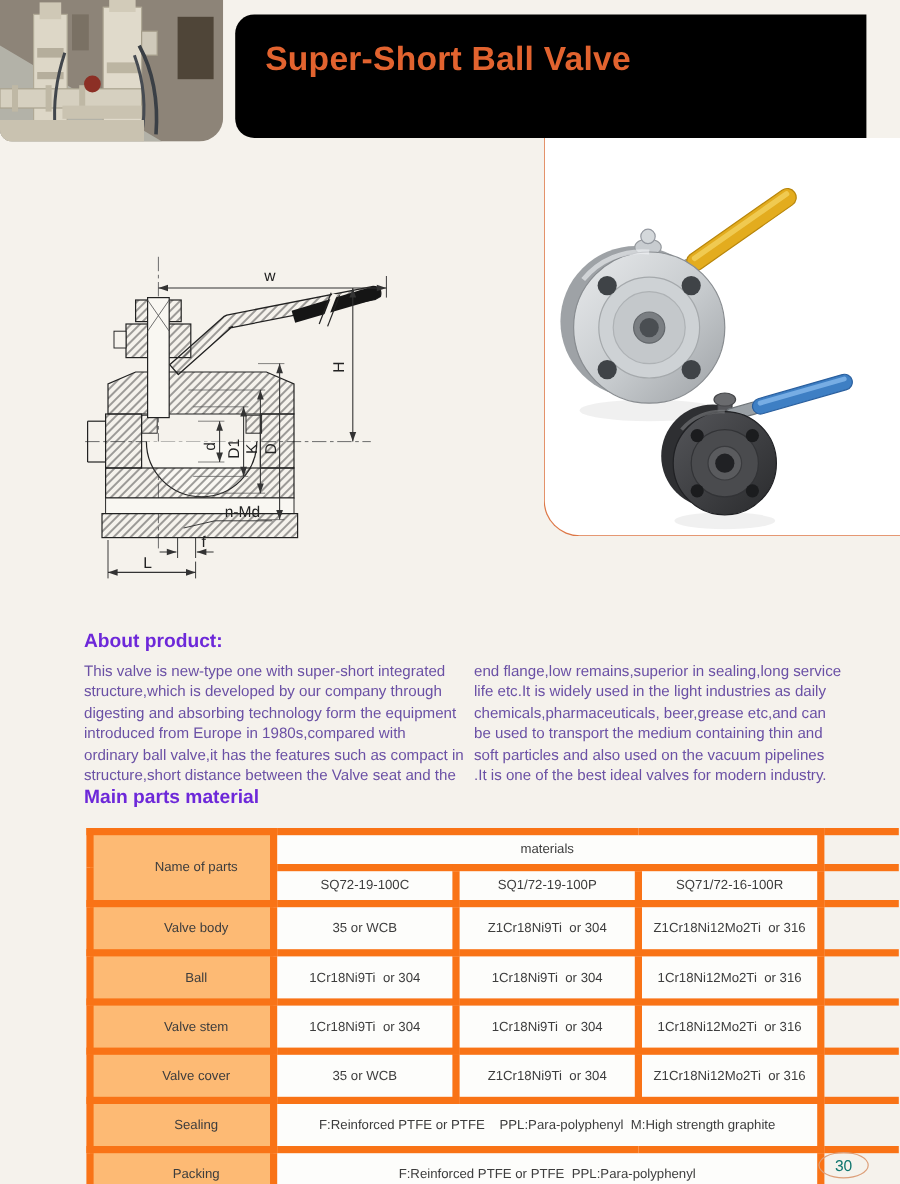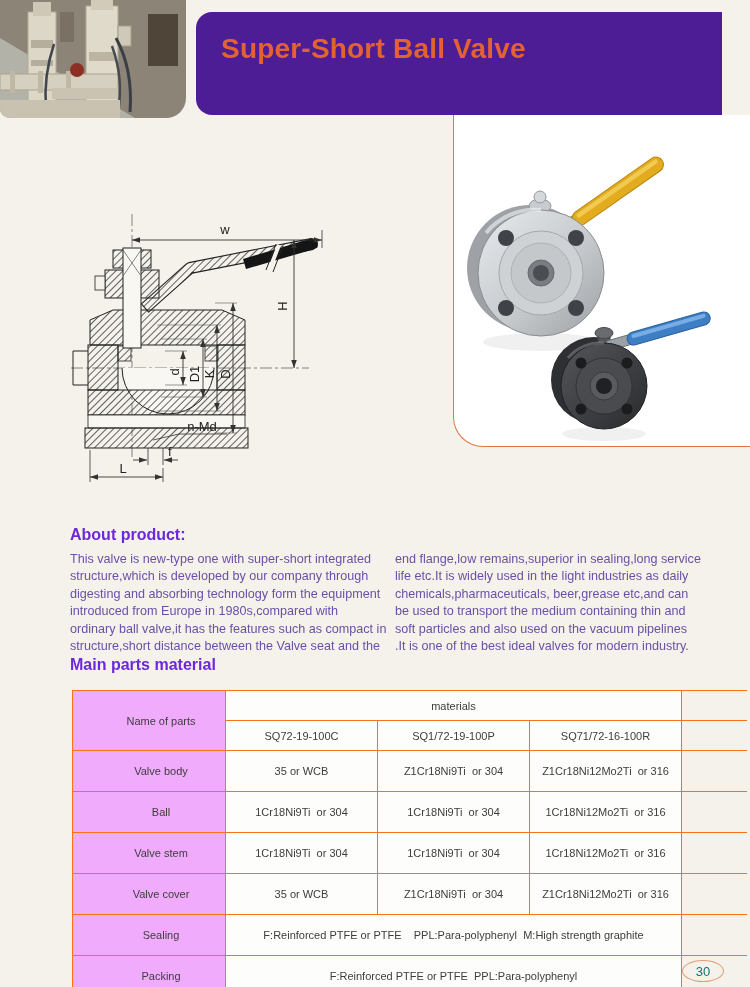--- a/index.html
+++ b/index.html
@@ -8,21 +8,21 @@
     background:#f5f2ec; overflow:hidden;
     font-family:"Liberation Sans", sans-serif;
   }
   
   .top-photo{
     position:absolute; left:0; top:0; width:186px; height:118px;
     border-radius:0 0 20px 10px; overflow:hidden;
   }
   .header-band{
     position:absolute; left:196px; top:12px; width:526px; height:103px;
-    background:#4c1d95; border-radius:16px 0 0 16px;
+    background:#000000; border-radius:16px 0 0 16px;
   }
   .header-band h1{
     margin:0; position:absolute; left:25px; top:21px;
     font-size:28px; font-weight:bold; color:#e2632f; letter-spacing:0.2px;
   }
   
   .photo-box{
     position:absolute; left:453px; top:115px; width:296px; height:331px;
     background:#ffffff;
     border-left:1px solid #dd7746; border-bottom:1px solid #dd7746;
@@ -47,24 +47,24 @@
   }
   .about-left{ left:70px; }
   .about-right{ left:395px; }
   
   table.parts{
     position:absolute; left:72px; top:690px; width:674px;
     border-collapse:collapse; table-layout:fixed;
     font-size:11px; color:#3d3d3d;
   }
   table.parts th, table.parts td{
-    border:1px solid #f97316; padding:0; text-align:center; vertical-align:middle;
+    border:6px solid #f97316; padding:0; text-align:center; vertical-align:middle;
     font-weight:normal;
   }
-  table.parts .name{ background:#f0abfc;padding-left:24px; }
+  table.parts .name{ background:#fdba74;padding-left:24px; }
   table.parts .val, table.parts .mat, table.parts .model{ background:#fdfdfb; }
   table.parts .val{ white-space:pre; }
   table.parts .filler{ border-right:none; background:transparent; }
   tr.hrow{ height:30px; } tr.drow{ height:41px; }
   
   .pageno{
     position:absolute; left:682px; top:960px; width:40px; height:20px;
     border:1.5px solid #dc9e78; border-radius:50%;
     display:flex; align-items:center; justify-content:center;
     font-size:13px; color:#0f766e;

